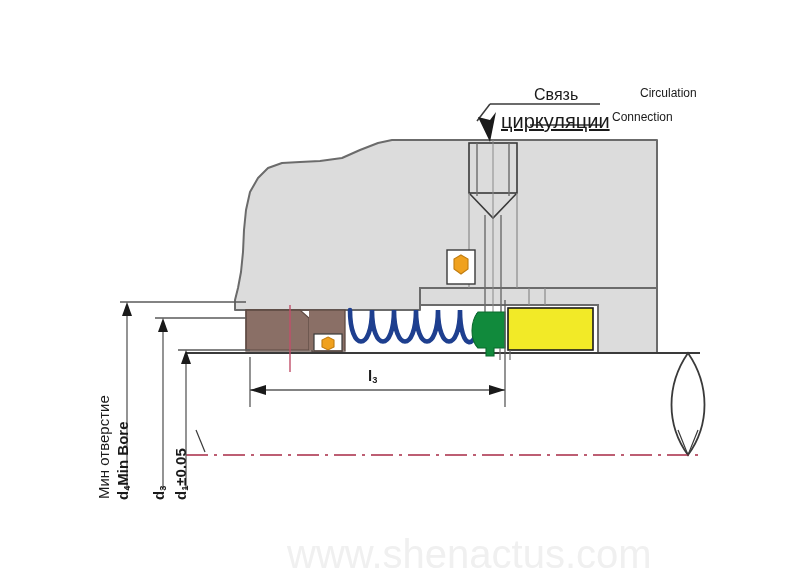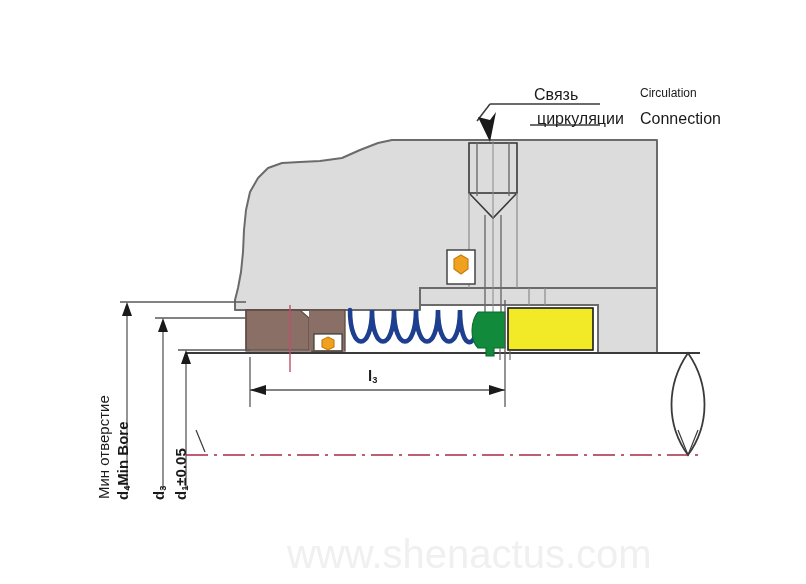--- a/index.html
+++ b/index.html
@@ -205,24 +205,24 @@
     <g>
       <line x1="600" y1="104" x2="490" y2="104" stroke="#3a3a3a" stroke-width="1.5"></line>
       <line x1="490" y1="104" x2="477" y2="121" stroke="#3a3a3a" stroke-width="1.5"></line>
       <path d="M 490,142 L 478,117 L 490,120 L 496,112 Z" fill="#1a1a1a"></path>
       <line x1="530" y1="125" x2="600" y2="125" stroke="#3a3a3a" stroke-width="1.5"></line>
     </g>
 
   </svg>
 
   <div class="lbl lbl-sans" style="left:534px; top:86px; font-size:16px;">Связь</div>
-  <div class="lbl lbl-sans" style="left:537px; top:110px; font-size:16px;">циркуляции</div>
+  <div class="lbl lbl-sans" style="left:501px; top:110px; font-size:20px;text-decoration:underline;">циркуляции</div>
 
   <div class="lbl lbl-sans" style="left:640px; top:86px; font-size:12px;">Circulation</div>
-  <div class="lbl lbl-sans" style="left:640px; top:110px; font-size:16px;">Connection</div>
+  <div class="lbl lbl-sans" style="left:612px; top:110px; font-size:12px;">Connection</div>
 
   <div class="lbl lbl-sans vert" style="left:112px; top:482px; font-size:15px;">Мин отверстие</div>
 
   <div class="lbl lbl-sans vert" style="left:132px; top:482px; font-size:15px; font-weight:600;"><span>d</span><sub>4</sub><span>Min Bore</span></div>
 
   <div class="lbl lbl-sans vert" style="left:168px; top:482px; font-size:15px; font-weight:600;"><span>d</span><sub>3</sub></div>
 
   <div class="lbl lbl-sans vert" style="left:190px; top:482px; font-size:15px; font-weight:600;"><span>d</span><sub>1</sub><span>±0.05</span></div>
 
   <div class="lbl lbl-sans" style="left:368px; top:367px; font-size:15px; font-weight:600;"><span>l</span><sub>3</sub></div>

